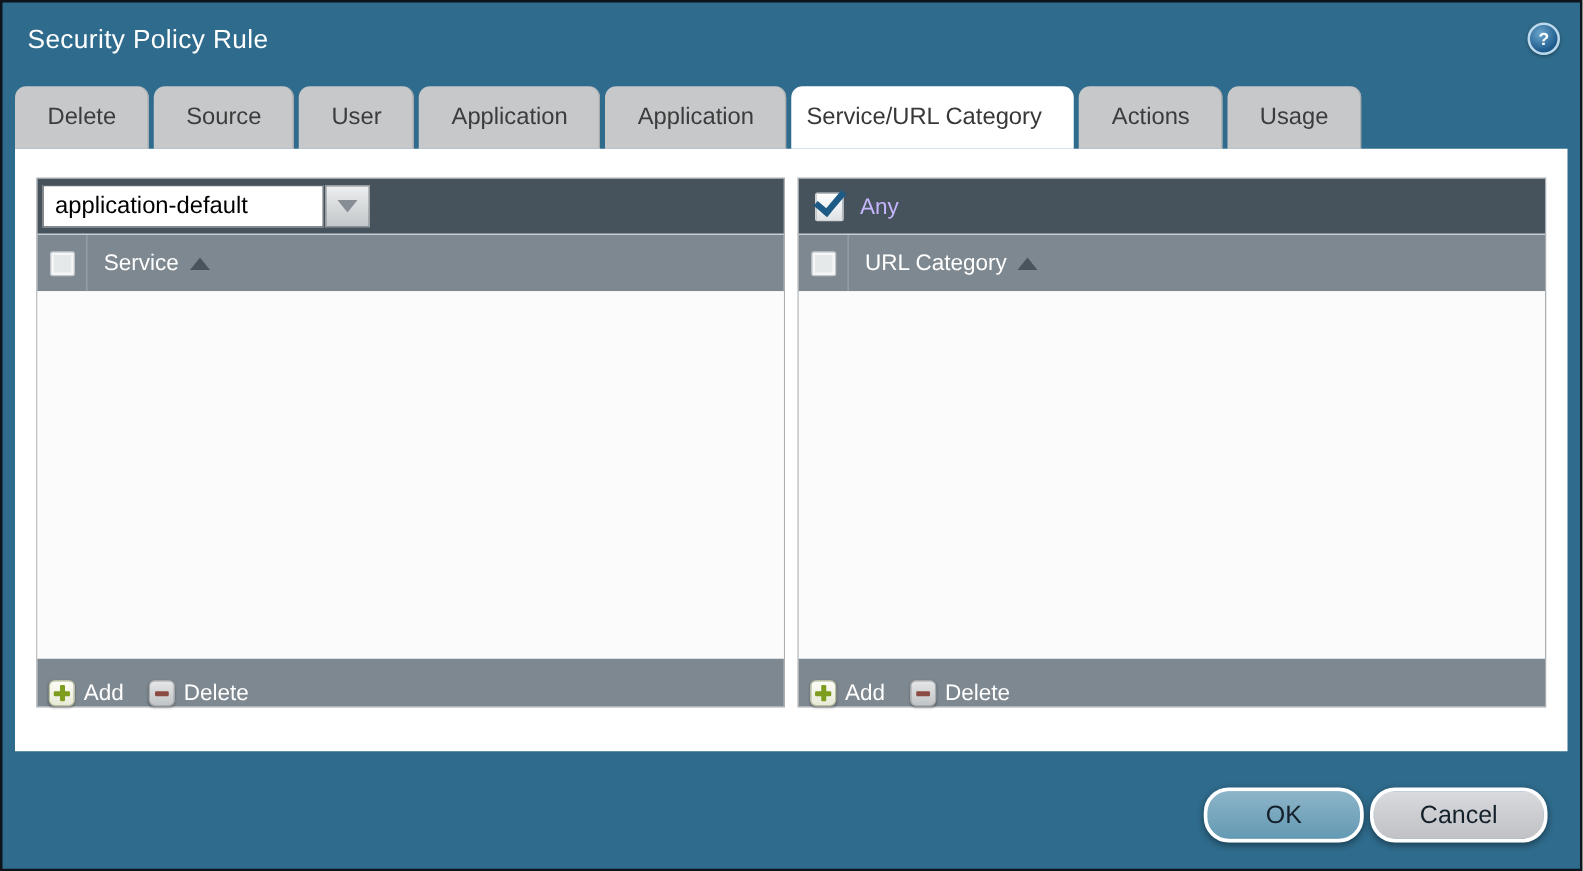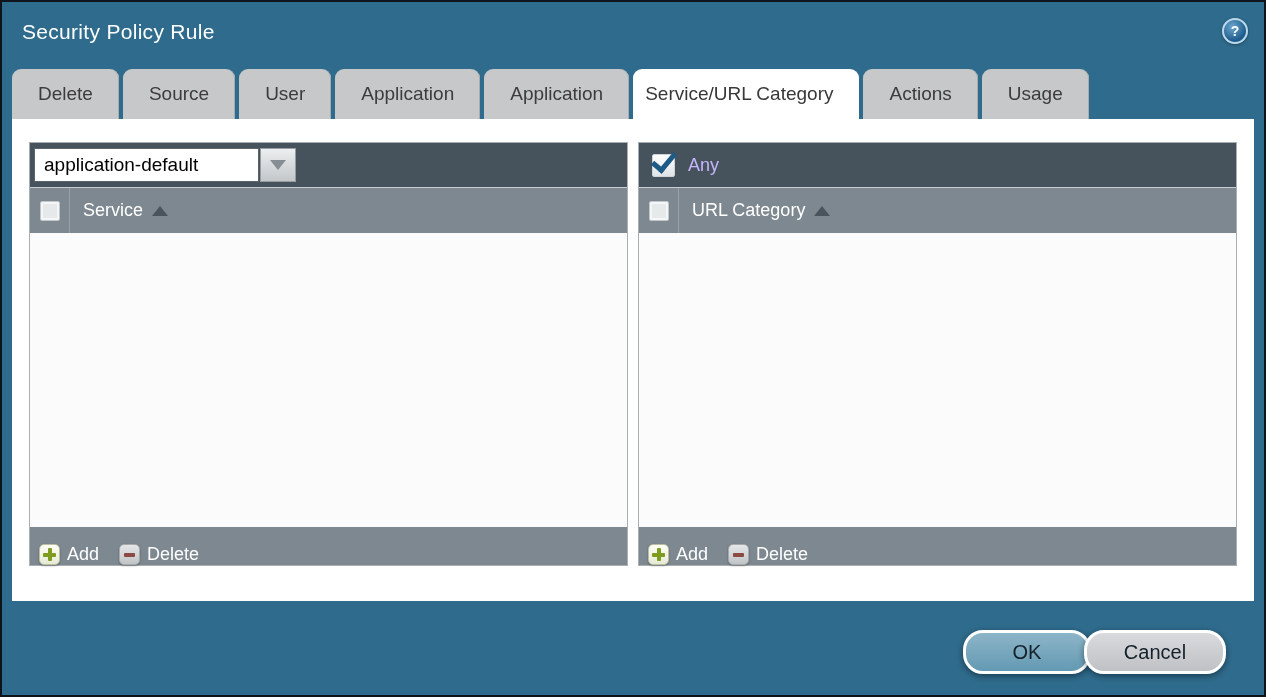--- a/index.html
+++ b/index.html
@@ -158,21 +158,21 @@
     display:flex;align-items:center;justify-content:center;
     box-shadow:0 2px 6px rgba(0,0,0,.45);
     cursor:pointer;box-sizing:border-box;
     font-family:"Liberation Sans", sans-serif;
   }
   .btn-ok{
     right:173px;width:128px;
     background:linear-gradient(#8db4c8,#639ab3);
   }
   .btn-cancel{
-    right:38px;width:142px;
+    right:26px;width:142px;
     background:linear-gradient(#d9dadd,#bfc1c5);
   }
 </style>
 </head>
 <body>
 
 <div class="dialog">
 
   <div class="title">Security Policy Rule</div>
   <div class="help-icon">?</div>

